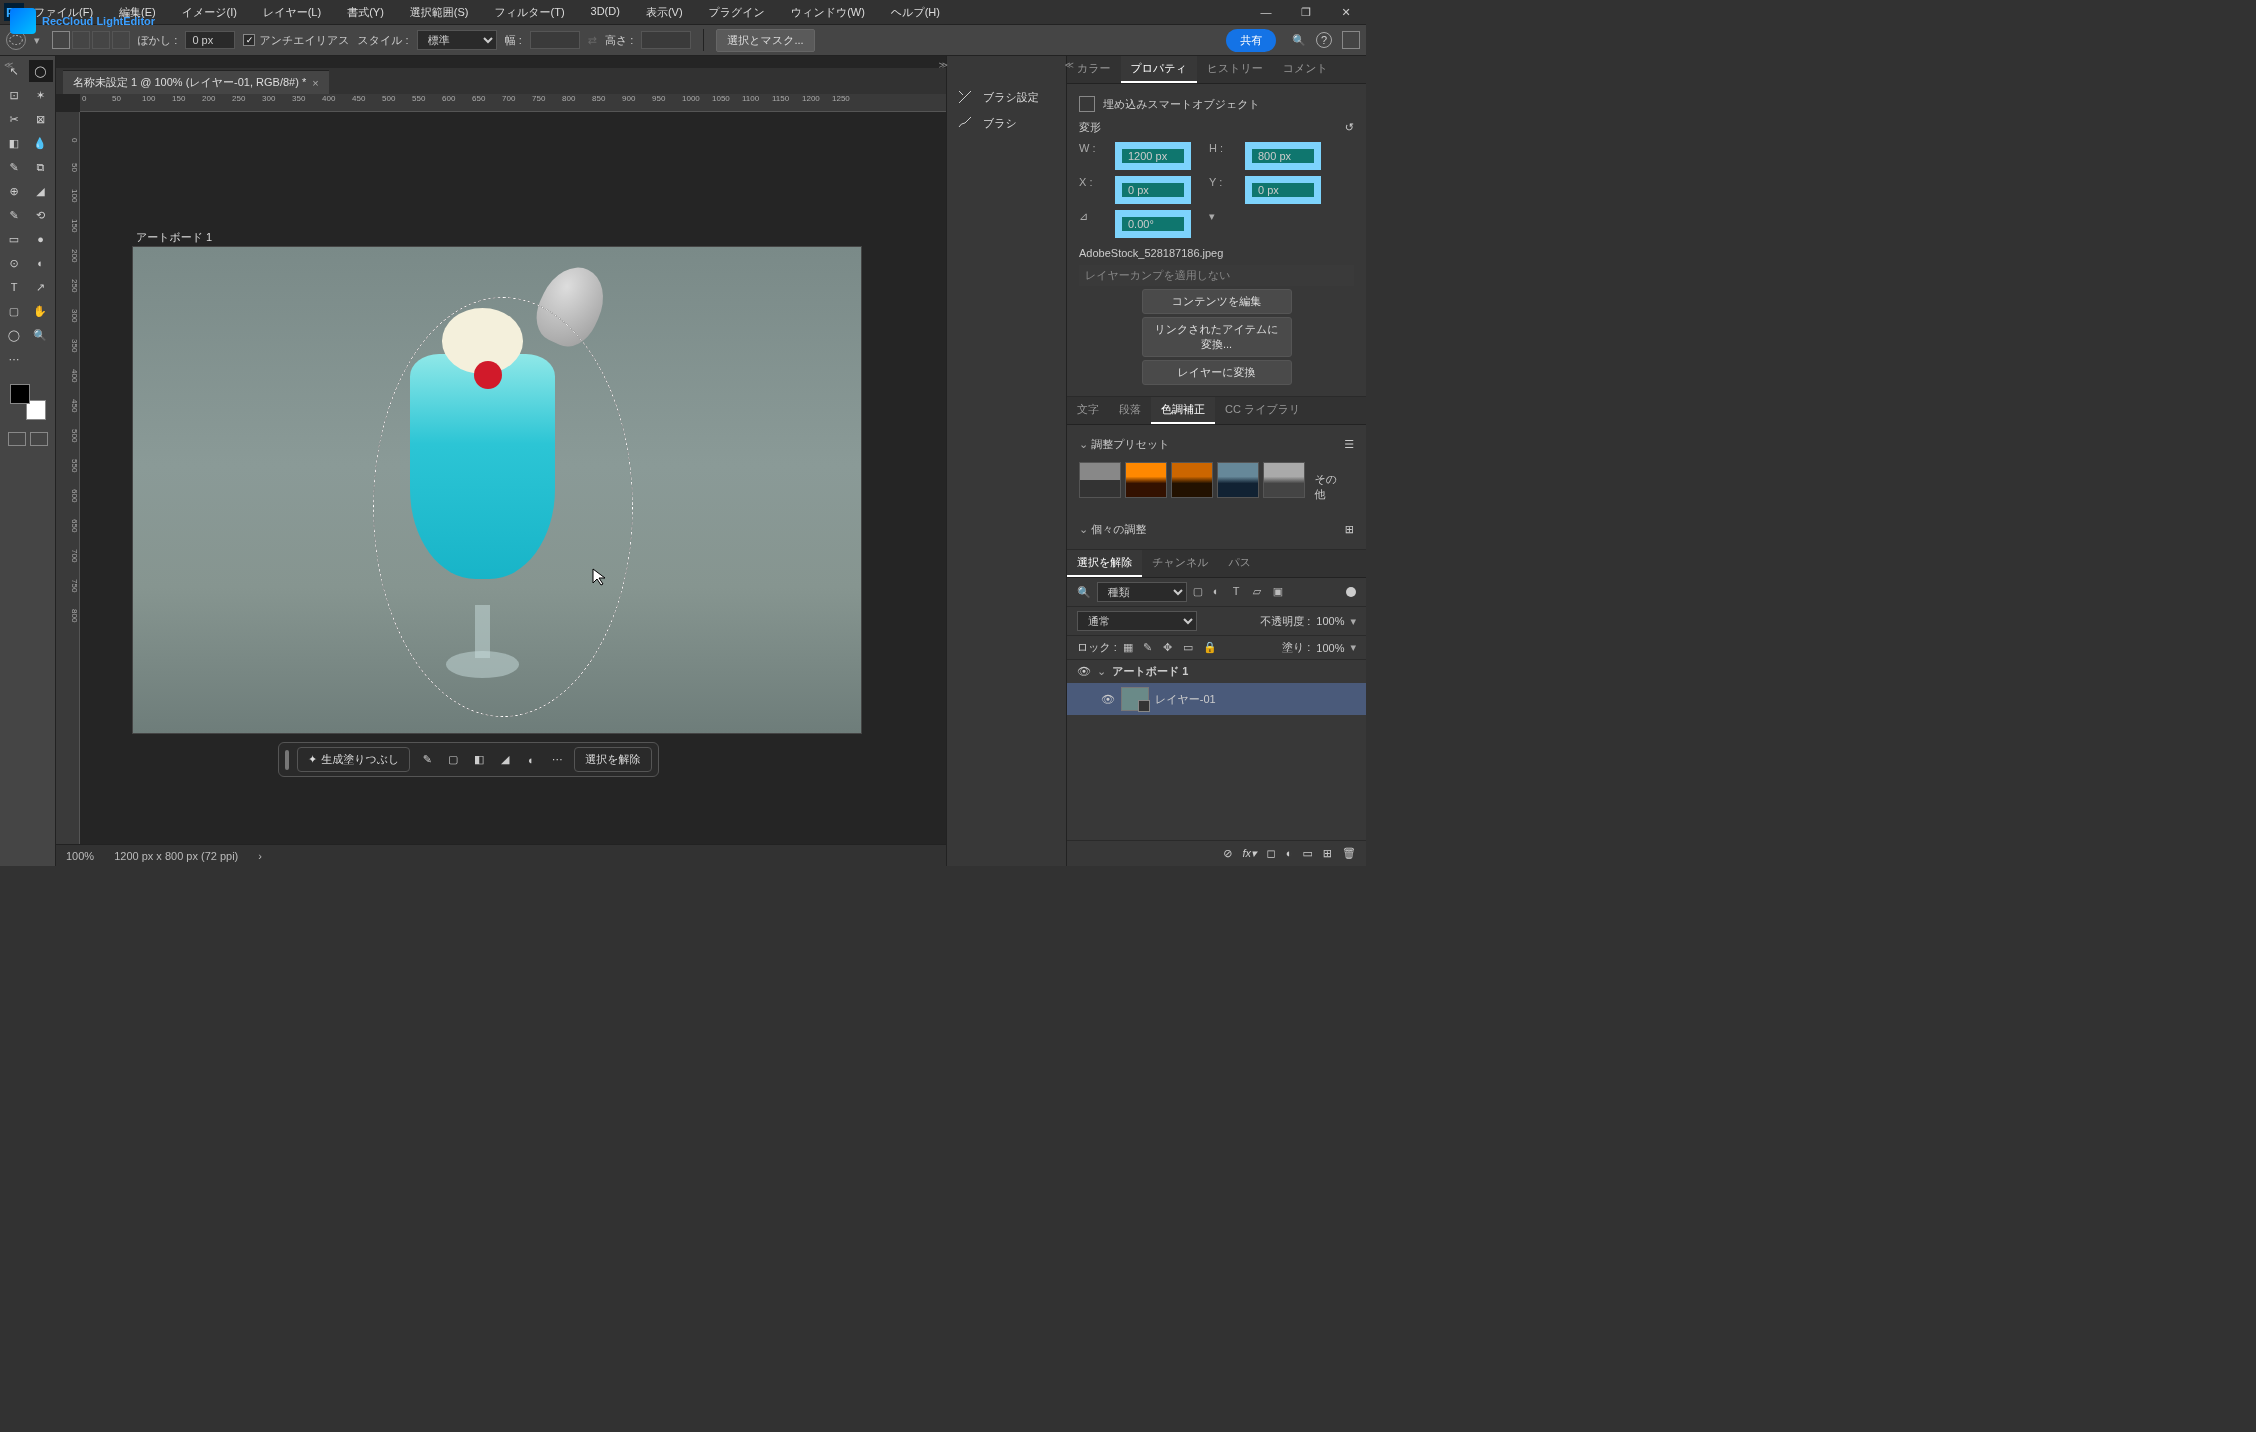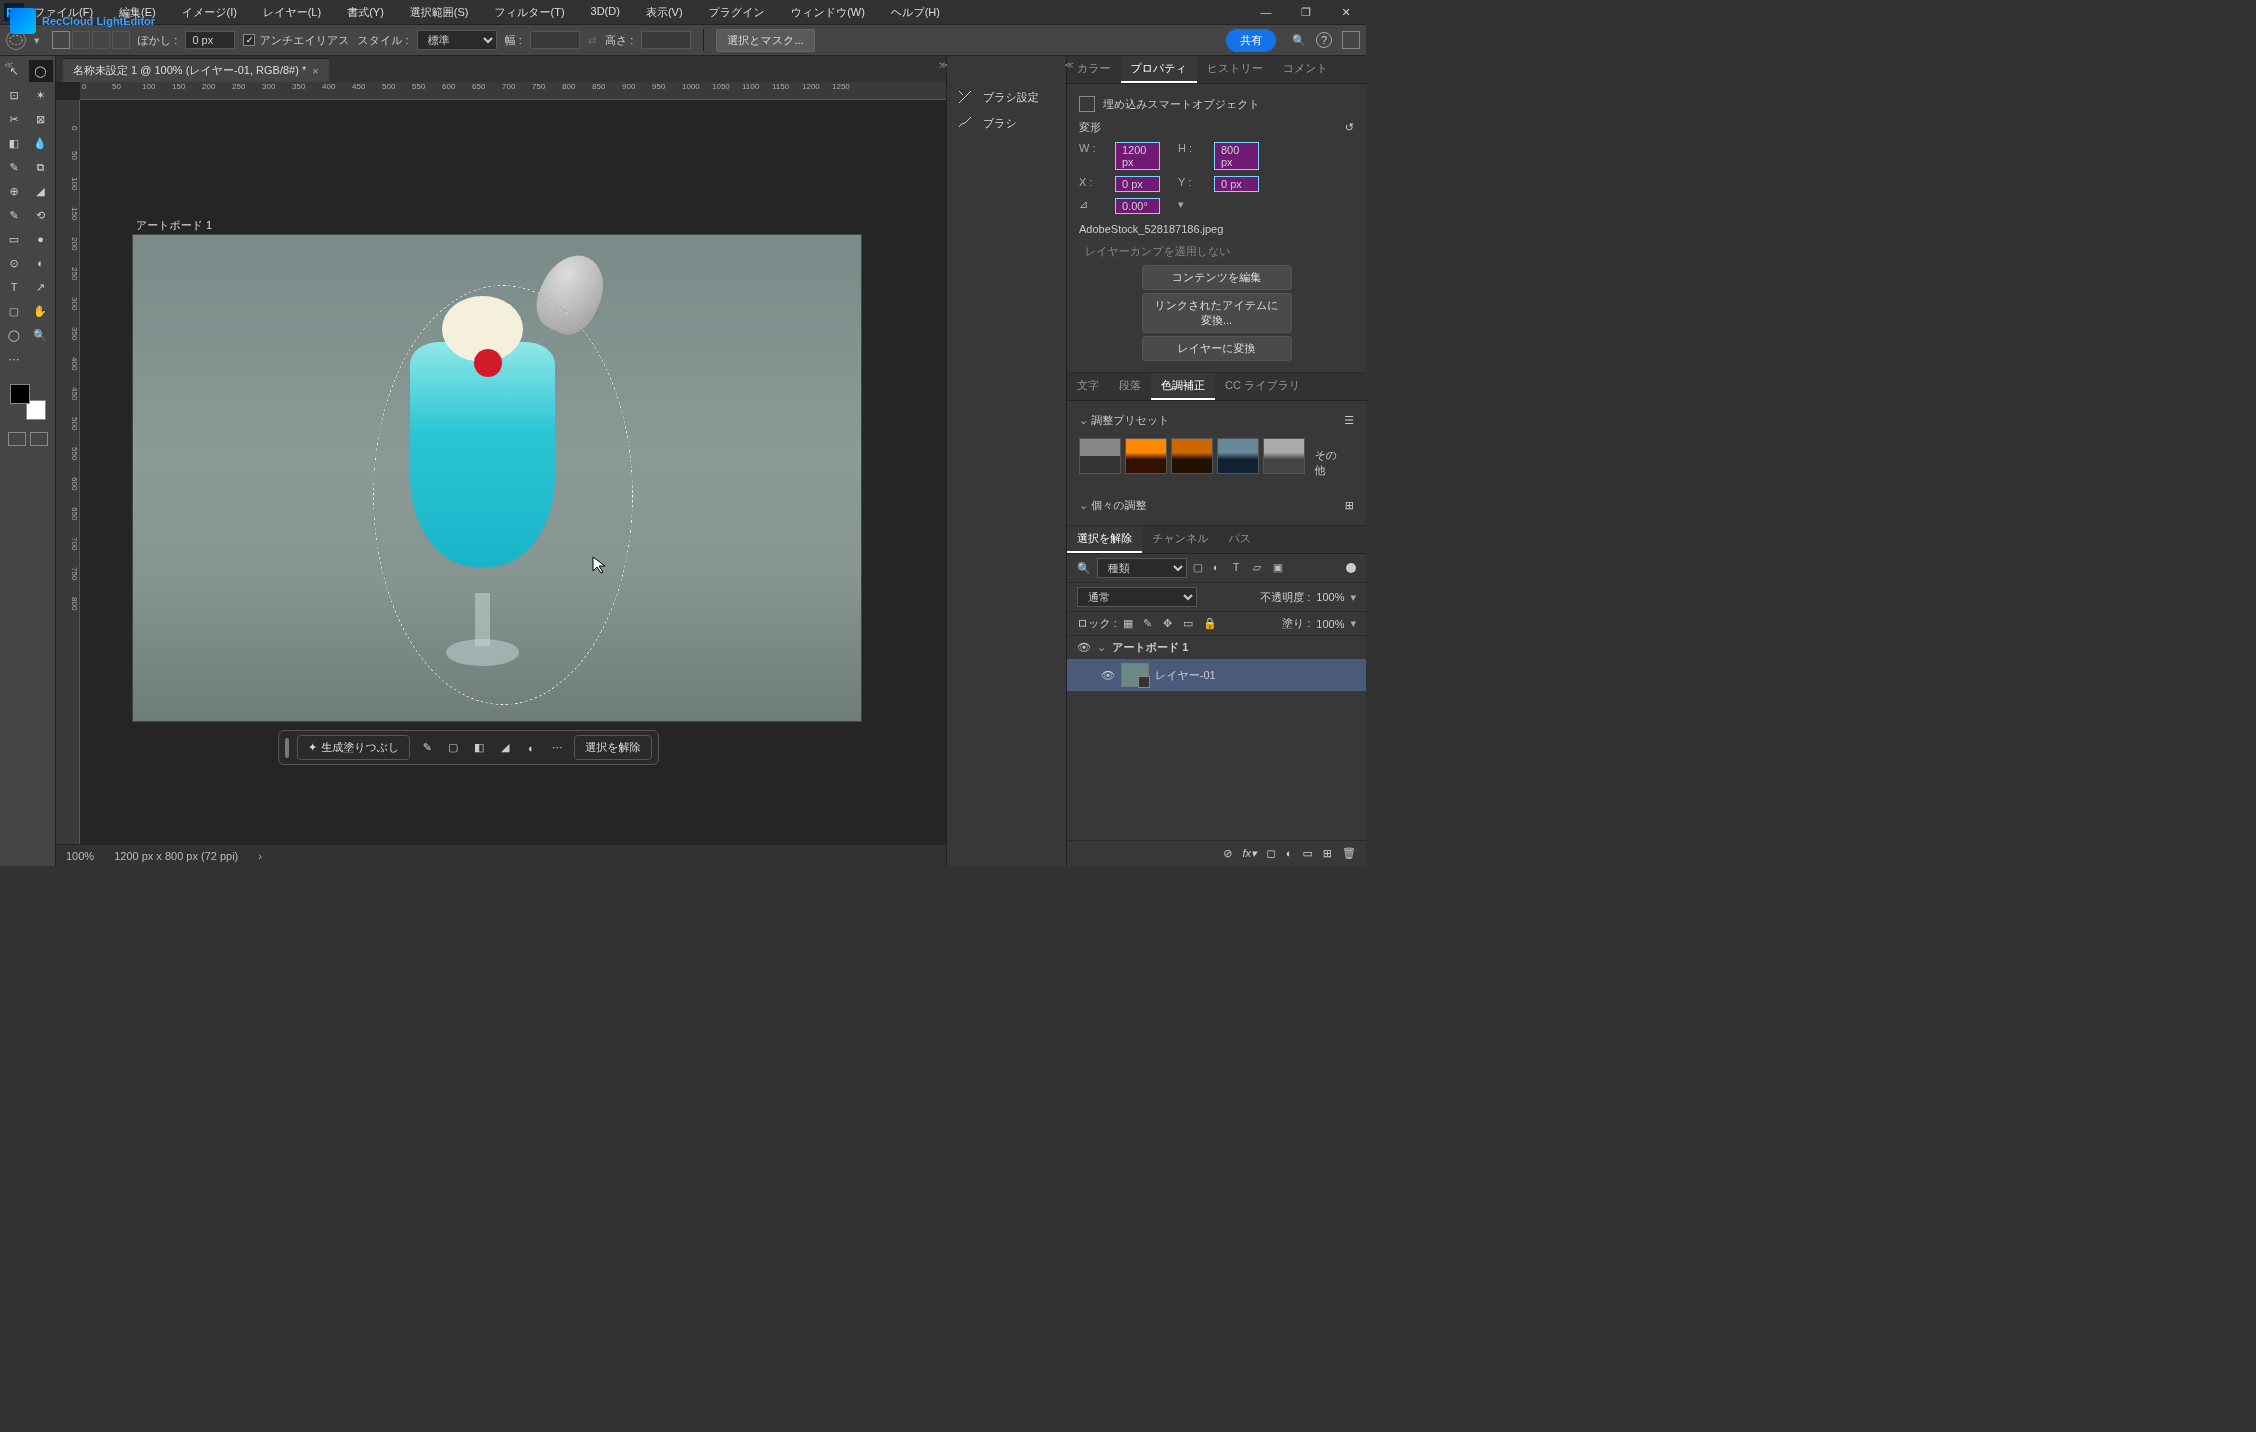--- a/index.html
+++ b/index.html
@@ -26,21 +26,21 @@
 .tool-grid { display: grid; grid-template-columns: 1fr 1fr; gap: 2px; }
 .tool { width: 24px; height: 22px; display: flex; align-items: center; justify-content: center; color: #ccc; position: relative; }
 .tool.active { background: #1c1c1c; }
 .swatch-wrap { margin-top: 14px; position: relative; width: 36px; height: 36px; margin-left: 8px; }
 .swatch-fg { width: 20px; height: 20px; background: #000; border: 1px solid #888; position: absolute; top: 0; left: 0; }
 .swatch-bg { width: 20px; height: 20px; background: #fff; border: 1px solid #888; position: absolute; bottom: 0; right: 0; }
 .tool-bottom { display: flex; gap: 4px; margin-top: 12px; margin-left: 6px; }
 .tool-bicon { width: 18px; height: 14px; border: 1px solid #888; }
 
 .docarea { flex: 1; background: #252525; display: flex; flex-direction: column; position: relative; }
-.tabbar { height: 26px; background: #323232; display: flex; align-items: flex-end; padding-left: 7px; }
+.tabbar { height: 26px; background: #323232; display: flex; align-items: flex-end; padding-left: 7px; margin-top: 12px; }
 .doctab { background: #454545; padding: 4px 10px; border-top: 1px solid #222; color: #ddd; display: flex; align-items: center; gap: 6px; }
 .doctab .close { color: #aaa; }
 .canvas-wrap { flex: 1; position: relative; background: #252525; overflow: hidden; }
 .ruler-h { position: absolute; top: 0; left: 24px; right: 0; height: 18px; background: #3a3a3a; border-bottom: 1px solid #555; display: flex; overflow: hidden; }
 .ruler-h span { font-size: 8px; color: #aaa; width: 30px; flex: none; padding-left: 2px; }
 .ruler-v { position: absolute; top: 18px; left: 0; width: 24px; bottom: 0; background: #3a3a3a; border-right: 1px solid #555; display: flex; flex-direction: column; overflow: hidden; }
 .ruler-v span { font-size: 8px; color: #aaa; height: 30px; flex: none; padding-top: 2px; writing-mode: vertical-rl; text-align: right;}
 .artboard-label { position: absolute; color: #ddd; font-size: 11px; }
 .artboard { position: absolute; background: #91a19f; border: 1px solid #444; }
 .photo { width: 100%; height: 100%; background: linear-gradient(180deg, #7a8a88 0%, #8a9a97 45%, #869590 70%, #6e7d7a 100%); position: relative; }
@@ -66,21 +66,21 @@
 .midpanel-icon { width: 18px; height: 16px; }
 
 .rightpanel { width: 300px; background: #383838; border-left: 1px solid #222; display: flex; flex-direction: column; overflow: hidden;}
 .panel-tabs { display: flex; background: #323232; border-bottom: 1px solid #222; }
 .ptab { padding: 5px 10px; color: #999; }
 .ptab.active { color: #fff; background: #383838; border-bottom: 2px solid #fff;}
 .panel-sec { padding: 8px 12px; border-bottom: 1px solid #2a2a2a; }
 .panel-header { display: flex; align-items: center; gap: 8px; color: #ccc; padding: 4px 0; }
 .prop-row { display: flex; gap: 18px; padding: 3px 0;}
 .prop-label { color: #aaa; width: 18px; }
-.prop-val { background: #701a75; border: 1px solid #7dd3fc; padding: 1px 6px; color: #ccc; width: 45px;}
+.prop-val { background: #0f766e; border: 7px solid #7dd3fc; padding: 1px 6px; color: #ccc; width: 76px;}
 .prop-btn { background: #4a4a4a; border: 1px solid #555; padding: 4px 8px; color: #ddd; width: 150px; text-align: center; margin: 3px auto; display: block; border-radius:3px;}
 .preset-row { display: flex; gap: 4px; padding: 6px 0;}
 .preset { width: 42px; height: 36px; background: linear-gradient(180deg, #888 50%, #333 50%); border: 1px solid #555; }
 .preset.p2 { background: linear-gradient(180deg, #ff8800 40%, #331100 60%); }
 .preset.p3 { background: linear-gradient(180deg, #cc6600 40%, #221100 60%); }
 .preset.p4 { background: linear-gradient(180deg, #668899 40%, #112233 60%); }
 .preset.p5 { background: linear-gradient(180deg, #aaa 40%, #444 60%); }
 .preset-more { padding: 10px 6px; color: #ccc;}
 
 .layers { flex:1; display: flex; flex-direction: column;}

